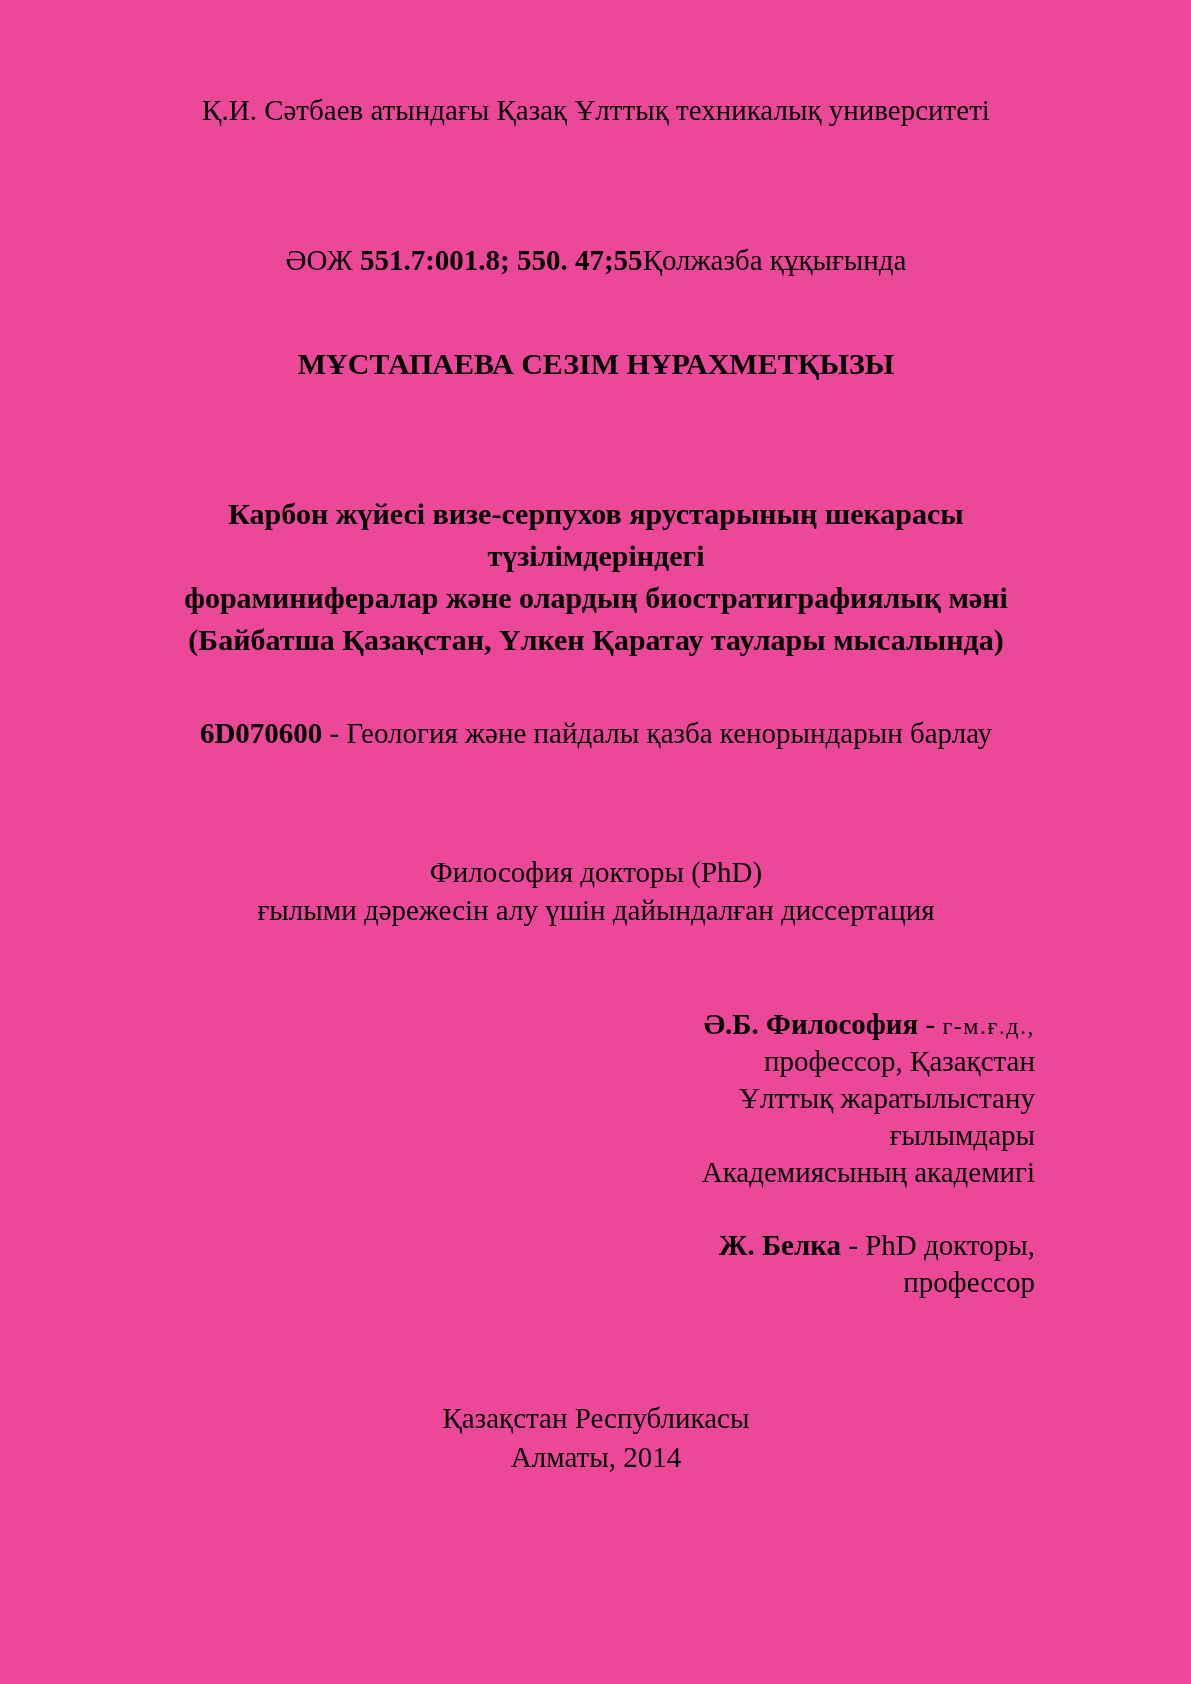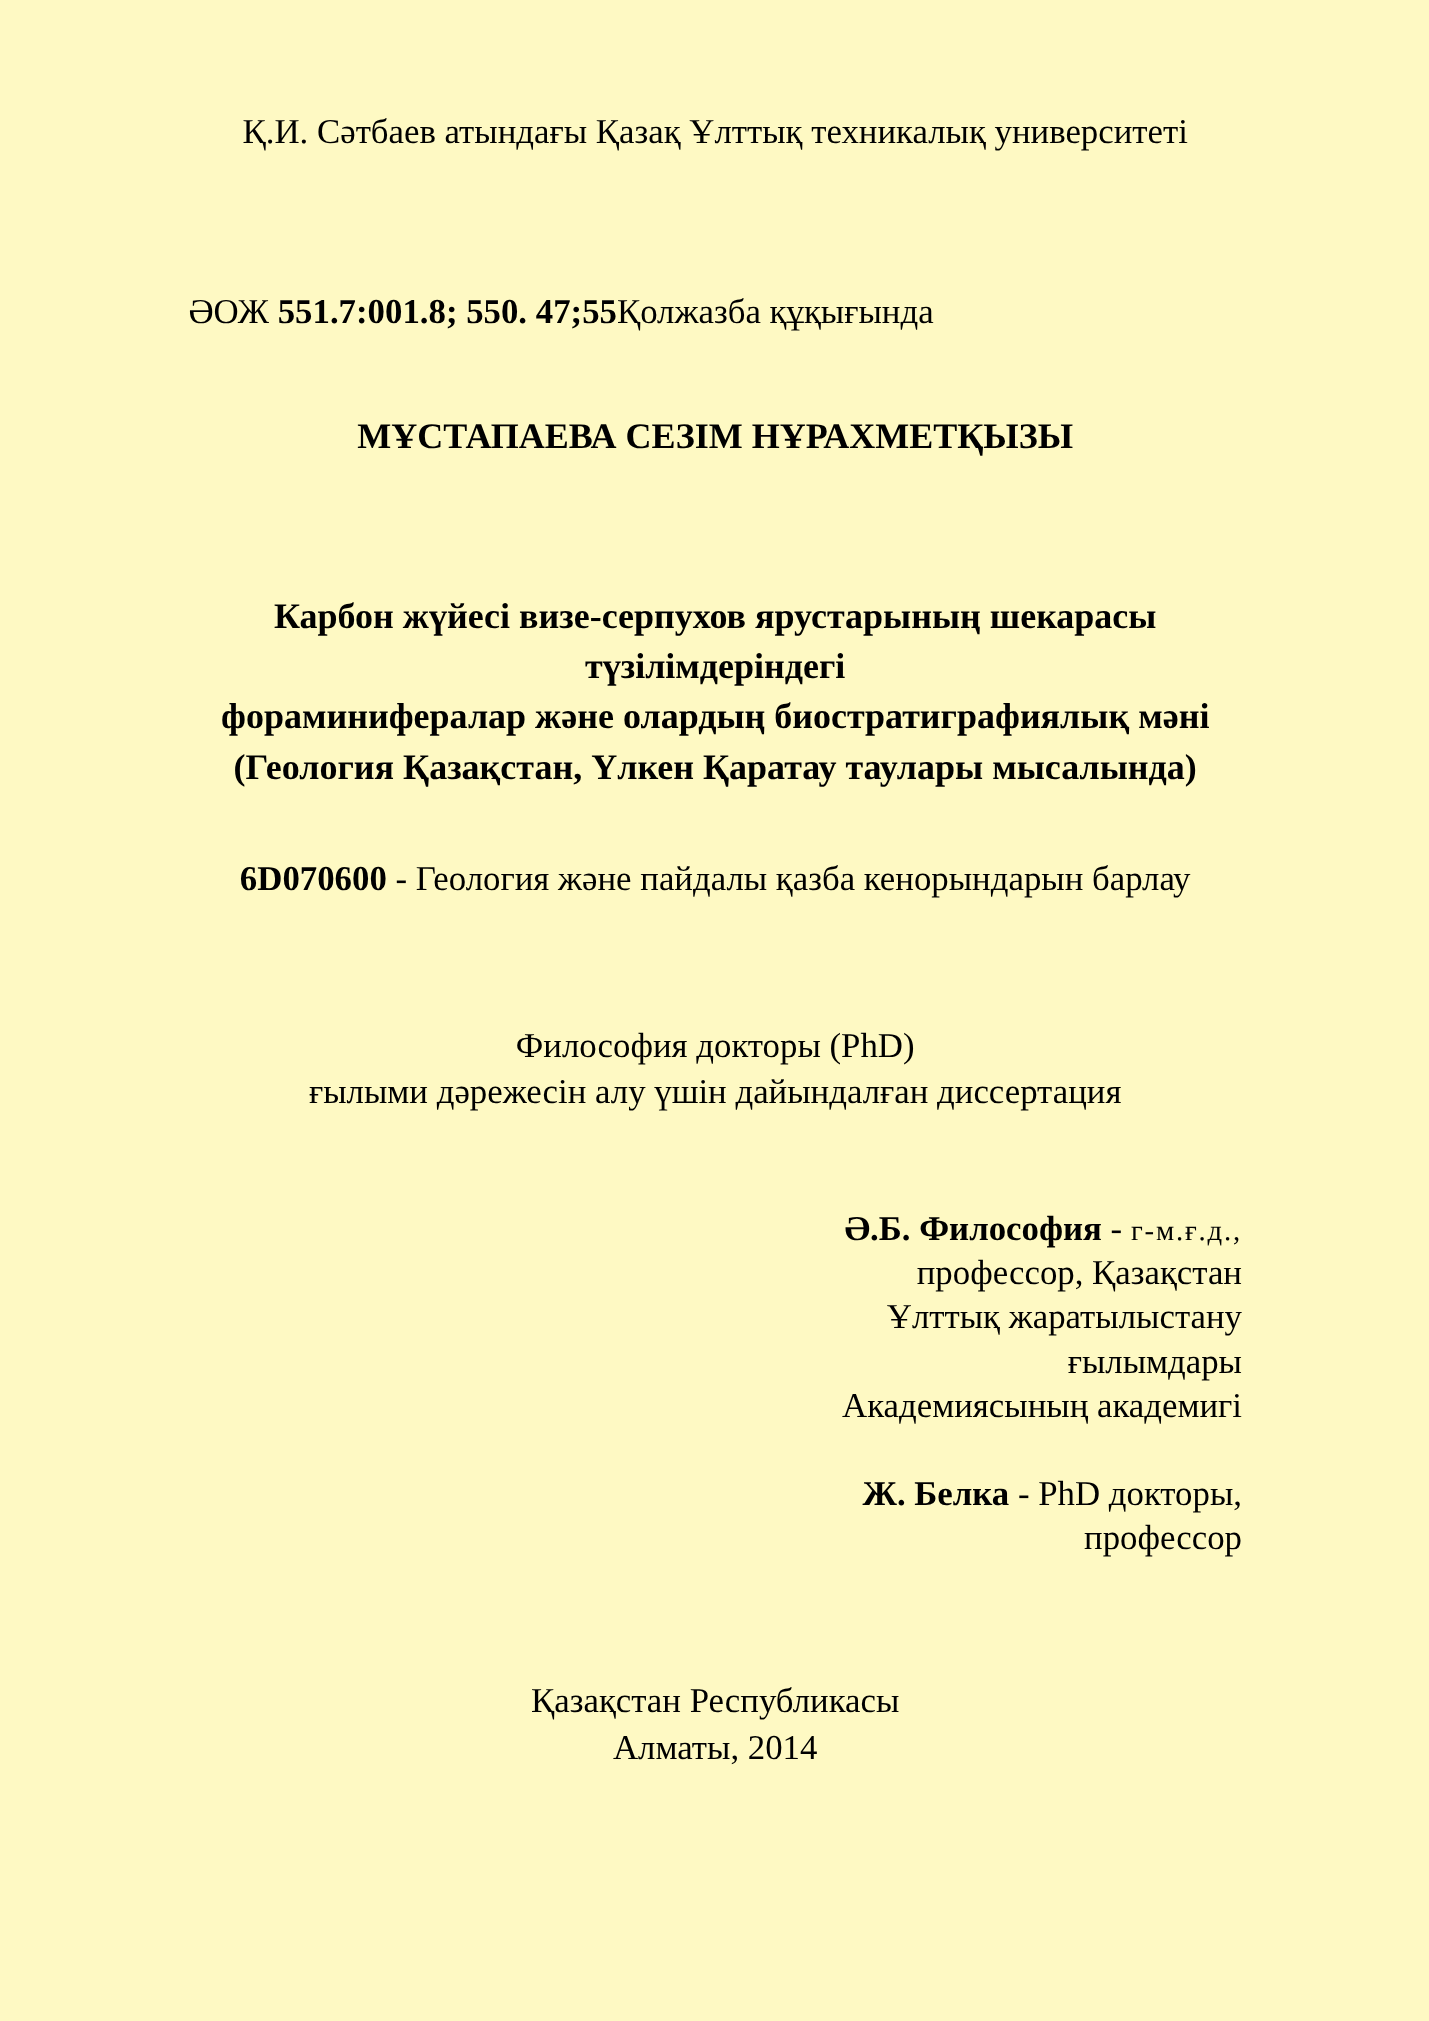--- a/index.html
+++ b/index.html
@@ -5,37 +5,37 @@
   html, body {
     margin: 0;
     padding: 0;
     background: #ffffff;
   }
   .page {
     position: relative;
     width: 1191px;
     height: 1684px;
     margin: 0 auto;
-    background: #fef9c3;
+    background: #ec4899;
     box-sizing: border-box;
     padding: 92px 156px 0 157px;
     font-family: "Liberation Serif", "DejaVu Serif", serif;
     font-size: 29px;
     color: #000000;
     line-height: 1.3;
   }
   .b      { font-weight: bold; }
 
   .university-line {
     text-align: center;
   }
   .udc-row {
     margin-top: 112px;
     display: flex;
-    justify-content: flex-start;
+    justify-content: center;
     align-items: baseline;
   }
   .author-name {
     margin-top: 65px;
     text-align: center;
     font-weight: bold;
     font-size: 30px;
   }
   .diss-title {
     margin-top: 110px;
@@ -83,21 +83,21 @@
       <span>ӘОЖ </span><span class="b">551.7:001.8; 550. 47;55</span>
     </div>
     <div>Қолжазба құқығында</div>
   </div>
 
   <div class="author-name">МҰСТАПАЕВА СЕЗІМ НҰРАХМЕТҚЫЗЫ</div>
 
   <div class="diss-title">
     <div>Карбон жүйесі визе-серпухов ярустарының шекарасы түзілімдеріндегі</div>
     <div>фораминифералар және олардың биостратиграфиялық мәні</div>
-    <div>(Геология Қазақстан, Үлкен Қаратау таулары мысалында)</div>
+    <div>(Байбатша Қазақстан, Үлкен Қаратау таулары мысалында)</div>
   </div>
 
   <div class="specialty">
     <span class="b">6D070600</span><span> - Геология және пайдалы қазба кенорындарын барлау</span>
   </div>
 
   <div class="degree">
     <div>Философия докторы (PhD)</div>
     <div>ғылыми дәрежесін алу үшін дайындалған диссертация</div>
   </div>

